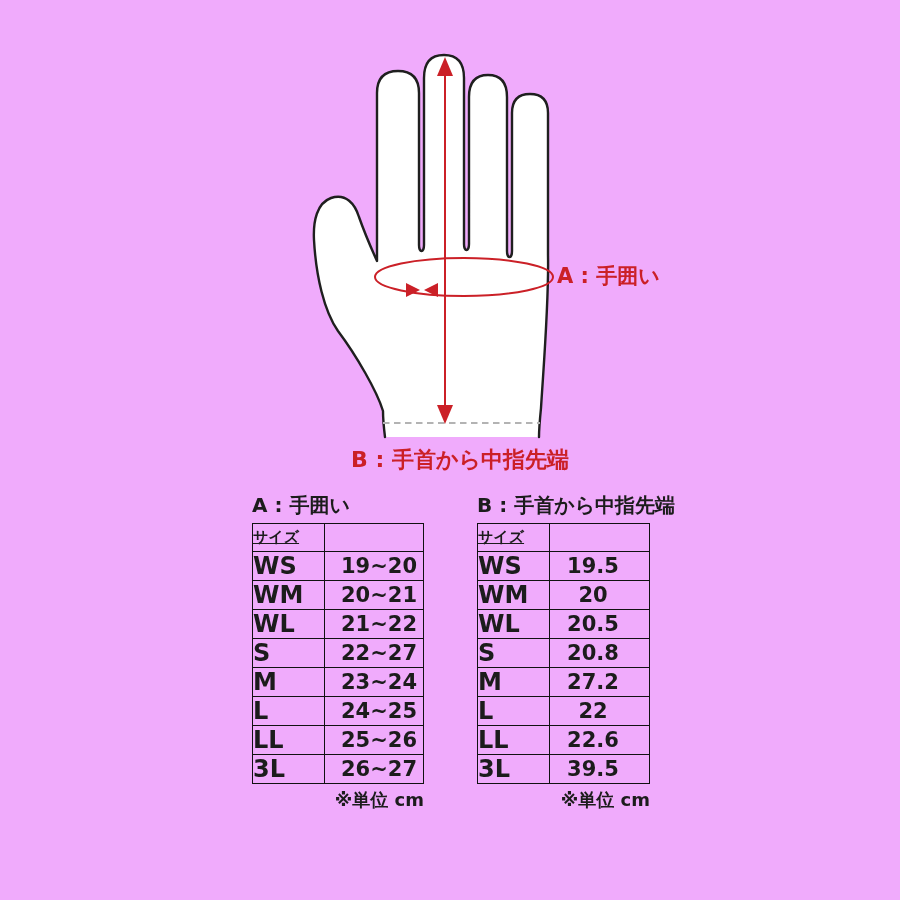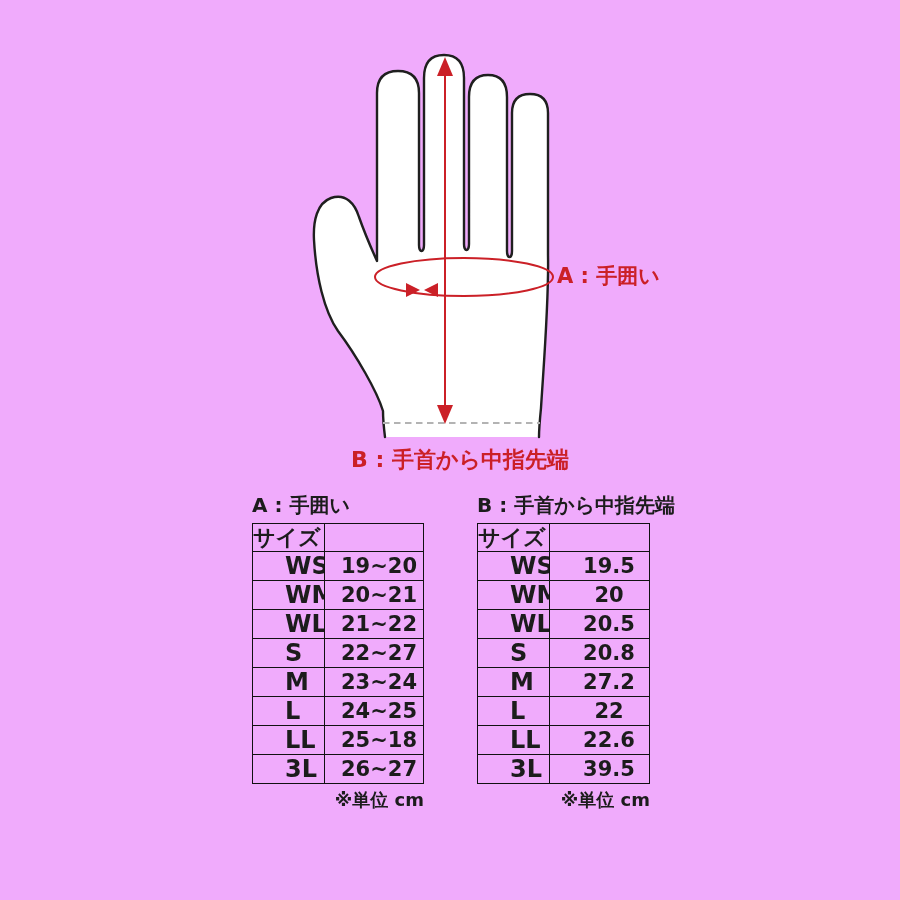--- a/index.html
+++ b/index.html
@@ -11,22 +11,22 @@
   .label-b{left:300px;top:445px;width:320px;text-align:center;font-size:22px;}
   .table-wrap{position:absolute;top:494px;}
   .table-wrap.ta{left:252px;width:172px;}
   .table-wrap.tb{left:477px;width:173px;}
   .table-title{font-size:20px;font-weight:600;color:#1c1c1c;line-height:22px;margin:0 0 7px 0;white-space:nowrap;}
   table.size-table{border-collapse:collapse;width:100%;table-layout:fixed;}
   table.size-table td{border:1.5px solid #111;vertical-align:middle;padding:0;line-height:1;overflow:hidden;}
   td.c1{width:71px;padding-left:9px;font-size:24px;font-weight:600;color:#1c1c1c;}
   td.c2{font-size:21px;font-weight:600;color:#1c1c1c;}
   tr.hdr td{height:27px;}
-  tr.hdr td.c1{font-size:22px;font-weight:600;}
-  tr.row td{height:28px;padding-left:32px;}
+  tr.hdr td.c1{font-size:15px;font-weight:600;text-decoration:underline;}
+  tr.row td{height:28px;}
   .ta td.c2{text-align:center;padding-left:10px;}
   .tb td.c2{text-align:center;padding-right:13px;}
   .unit-note{margin-top:4px;text-align:right;font-size:18px;font-weight:600;color:#1c1c1c;}
   .footnote{position:absolute;left:0;top:833px;width:900px;text-align:center;font-size:19px;font-weight:600;color:#222;letter-spacing:-0.5px;}
 </style>
 </head>
 <body>
 
 <div class="stage">
 
@@ -103,21 +103,21 @@
       <tr class="row">
         <td class="c1">M</td>
         <td class="c2">23~24</td>
       </tr>
       <tr class="row">
         <td class="c1">L</td>
         <td class="c2">24~25</td>
       </tr>
       <tr class="row">
         <td class="c1">LL</td>
-        <td class="c2">25~18</td>
+        <td class="c2">25~26</td>
       </tr>
       <tr class="row">
         <td class="c1">3L</td>
         <td class="c2">26~27</td>
       </tr>
     </tbody>
       </table>
     <div class="unit-note">※単位 cm</div>
   </div>
 

